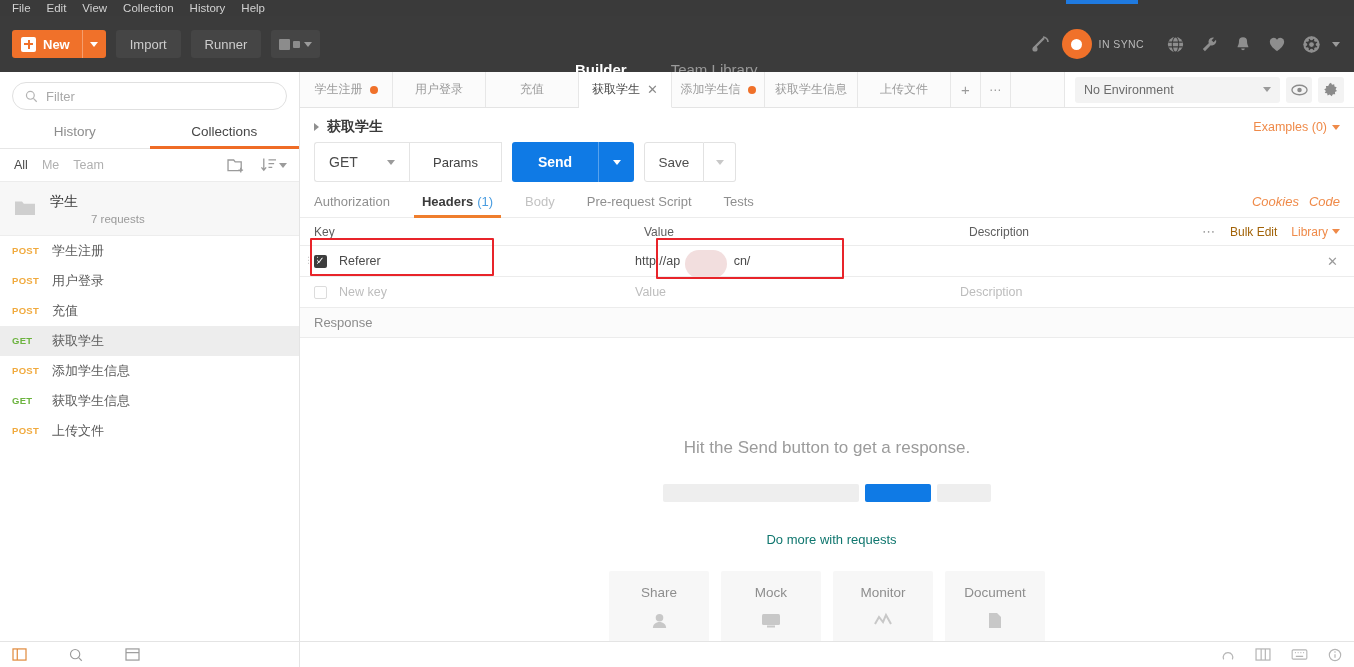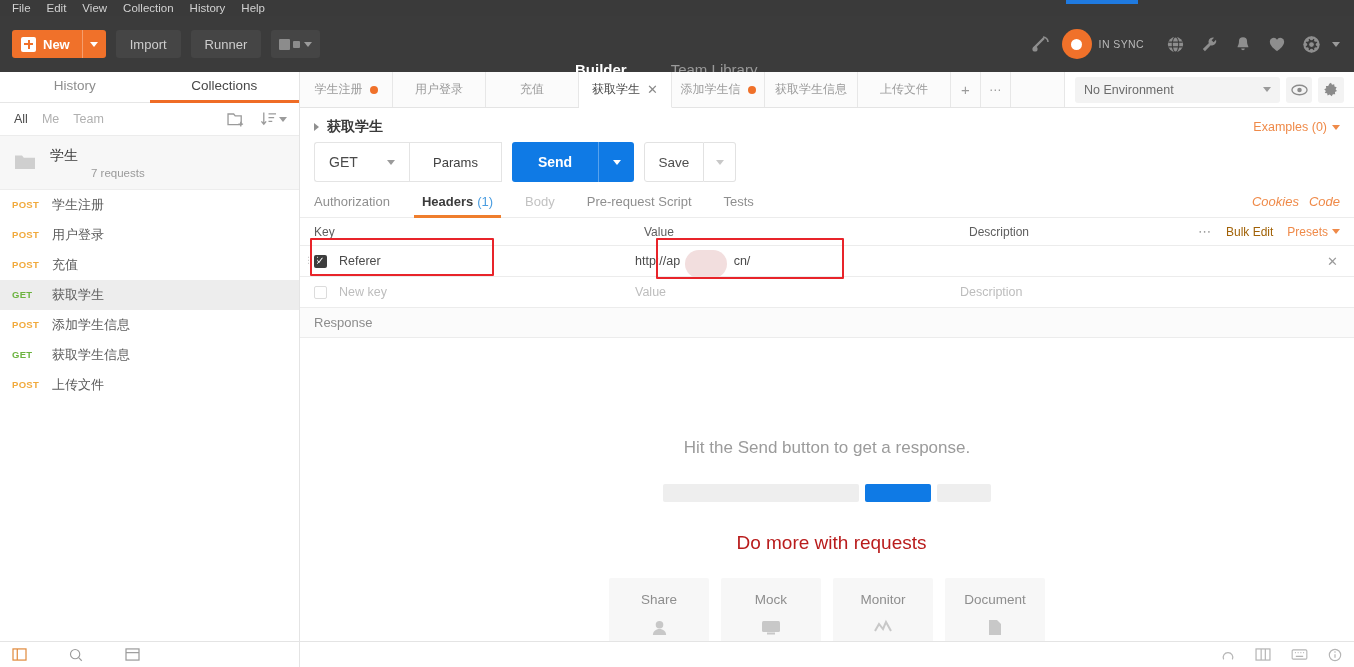--- a/index.html
+++ b/index.html
@@ -251,21 +251,21 @@
   .resp-head {
     height:30px; background:#fbfbfb; border-bottom:1px solid #ececec; display:flex; align-items:center;
     padding-left:14px; font-size:13px; color:#8c8c8c; flex:0 0 30px;
   }
   .resp-body { flex:1; display:flex; flex-direction:column; align-items:center; justify-content:flex-start;
     padding-top:100px; min-height:0; }
   .resp-title { font-size:17px; color:#9b9b9b; }
   .skeleton { display:flex; gap:6px; margin-top:26px; }
   .sk { height:18px; background:#eeeeee; border-radius:2px; }
   .sk.w1 { width:196px; } .sk.blue { width:66px; background:#0f7ae5;} .sk.w3 { width:54px; }
-  .resp-sub { font-size:19px; color:#b91c1c; margin-top:30px;margin-left:9px; }
+  .resp-sub { font-size:13px; color:#0f766e; margin-top:30px;margin-left:9px; }
   .cards { display:flex; gap:12px; margin-top:24px; }
   .card {
     width:100px; height:72px; background:#f7f7f7; border-radius:2px; display:flex;
     flex-direction:column; align-items:center; padding-top:14px; gap:12px;
   }
   .card .clabel { font-size:13.5px; color:#8e8e8e; }
   .card .cicon { color:#bdbdbd; }
 
   .statusbar {
     height:26px; border-top:1px solid #e4e4e4; display:flex; align-items:center;
@@ -365,20 +365,29 @@
       </div>
       <div class="nav-ic" style="width:16px;">
         <div class="caret-d-gray"></div>
       </div>
     </div>
   </div>
 
   <div class="body">
 
     <div class="sidebar">
+      <div class="filter-wrap">
+        <div class="filter-box">
+          <svg width="13" height="13" viewBox="0 0 16 16">
+              <circle cx="6.6" cy="6.6" r="4.8" fill="none" stroke="#b4b4b4" stroke-width="1.5"></circle>
+              <path d="M10.3 10.3 L14.4 14.4" stroke="#b4b4b4" stroke-width="1.5"></path>
+            </svg>
+          <span class="ph">Filter</span>
+        </div>
+      </div>
       <div class="sb-tabs">
         <div class="sb-tab">History</div>
         <div class="sb-tab active">Collections</div>
       </div>
       <div class="sb-filters">
         <span class="f active">All</span>
         <span class="f">Me</span>
         <span class="f">Team</span>
         <span class="spacer"></span>
         <span class="ic">
@@ -557,21 +566,21 @@
       </div>
 
       <div class="hdr-head">
         <span class="c-key">Key</span>
         <span class="c-val">Value</span>
         <span class="c-desc">Description</span>
         <span class="tools">
           <span class="dots3">⋯</span>
           <span style="color:#a16207;cursor:pointer;">Bulk Edit</span>
           <span style="color:#ef8a49;cursor:pointer;display:flex;align-items:center;gap:4px;">
-            <span>Presets</span>
+            <span>Library</span>
             <span class="caret-d-or"></span>
           </span>
         </span>
       </div>
 
       <div class="hdr-row">
         <span class="grip">⋮⋮</span>
         <span class="chk">
             <span class="tick">✓</span>
           </span>

